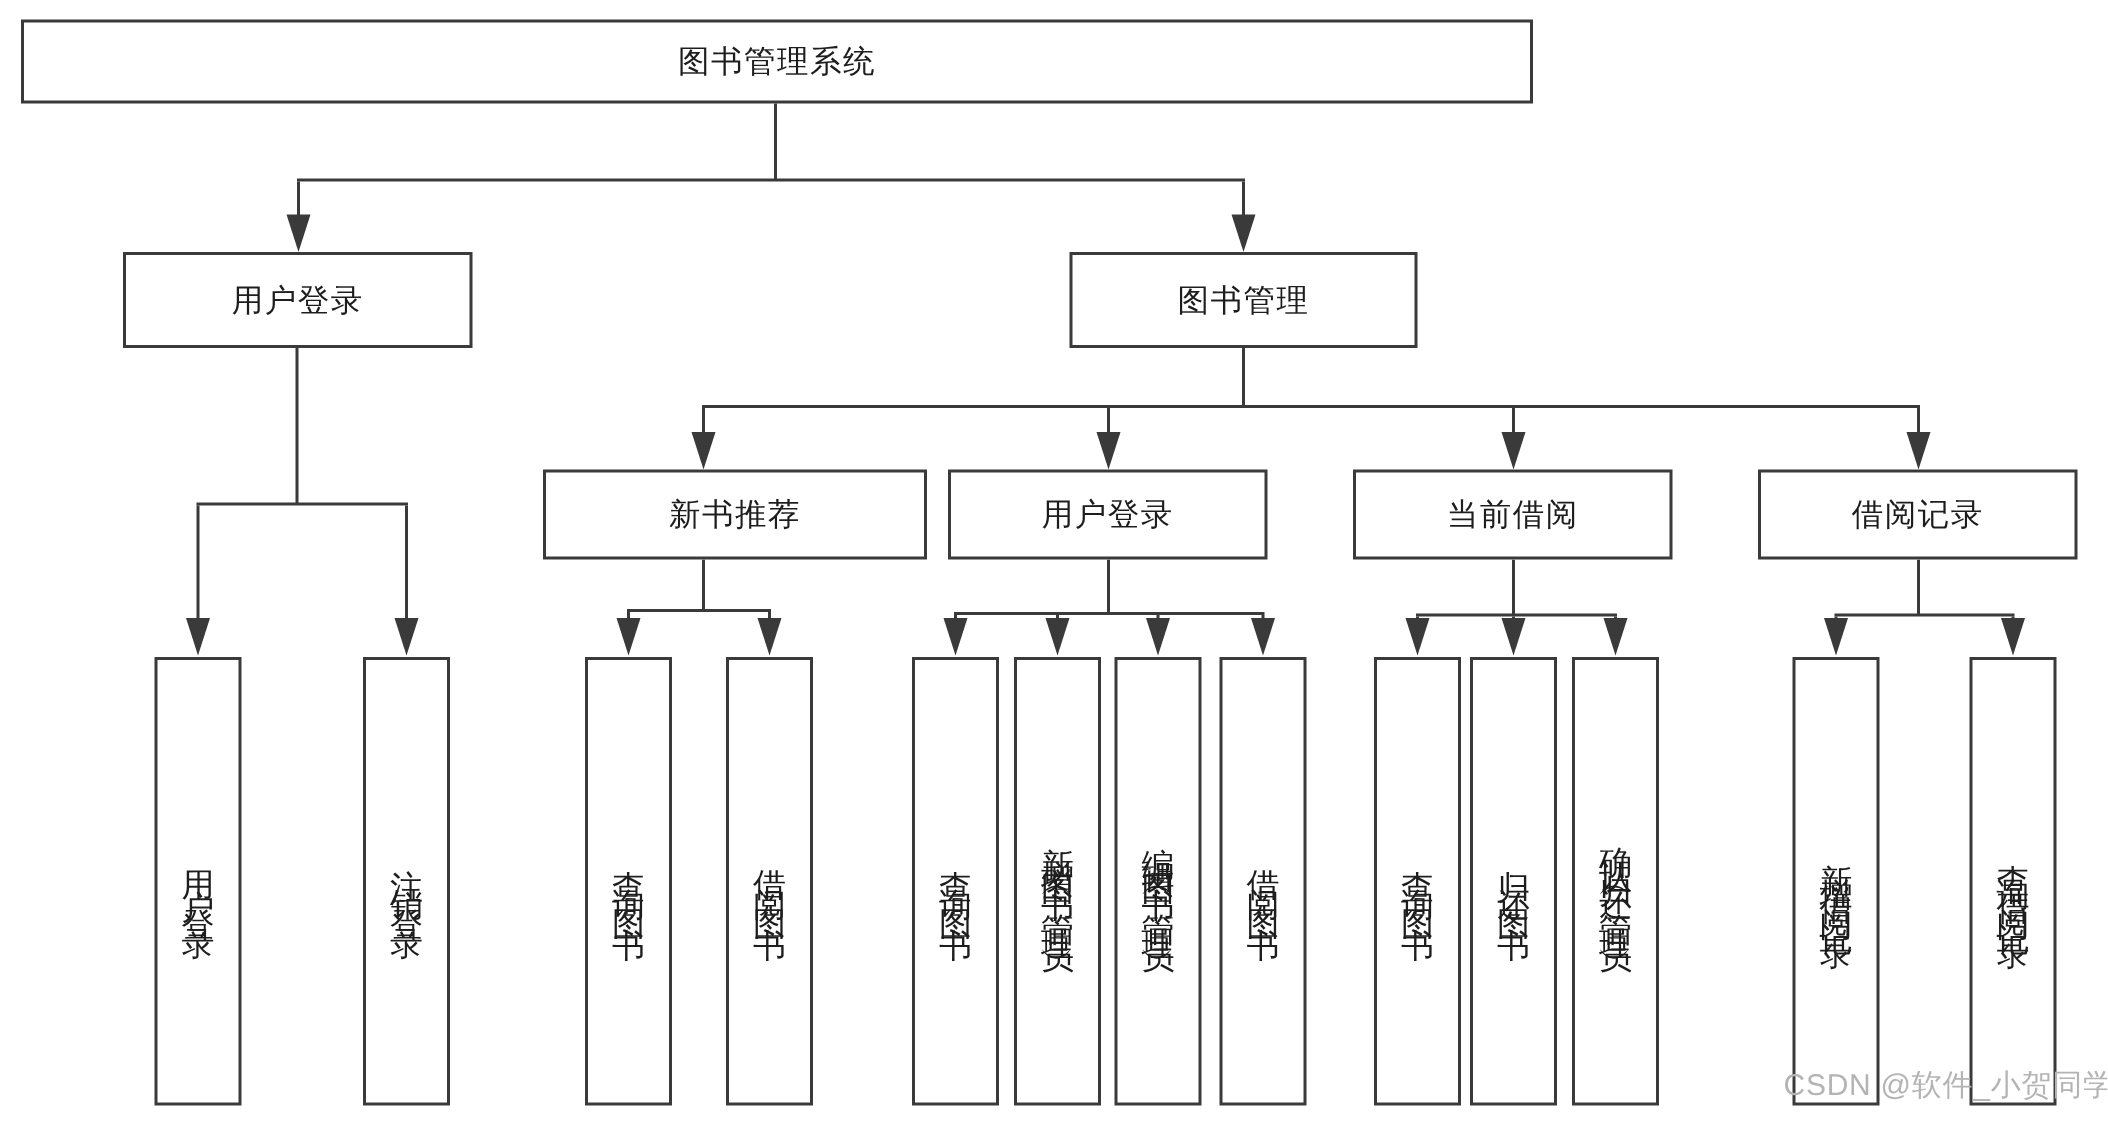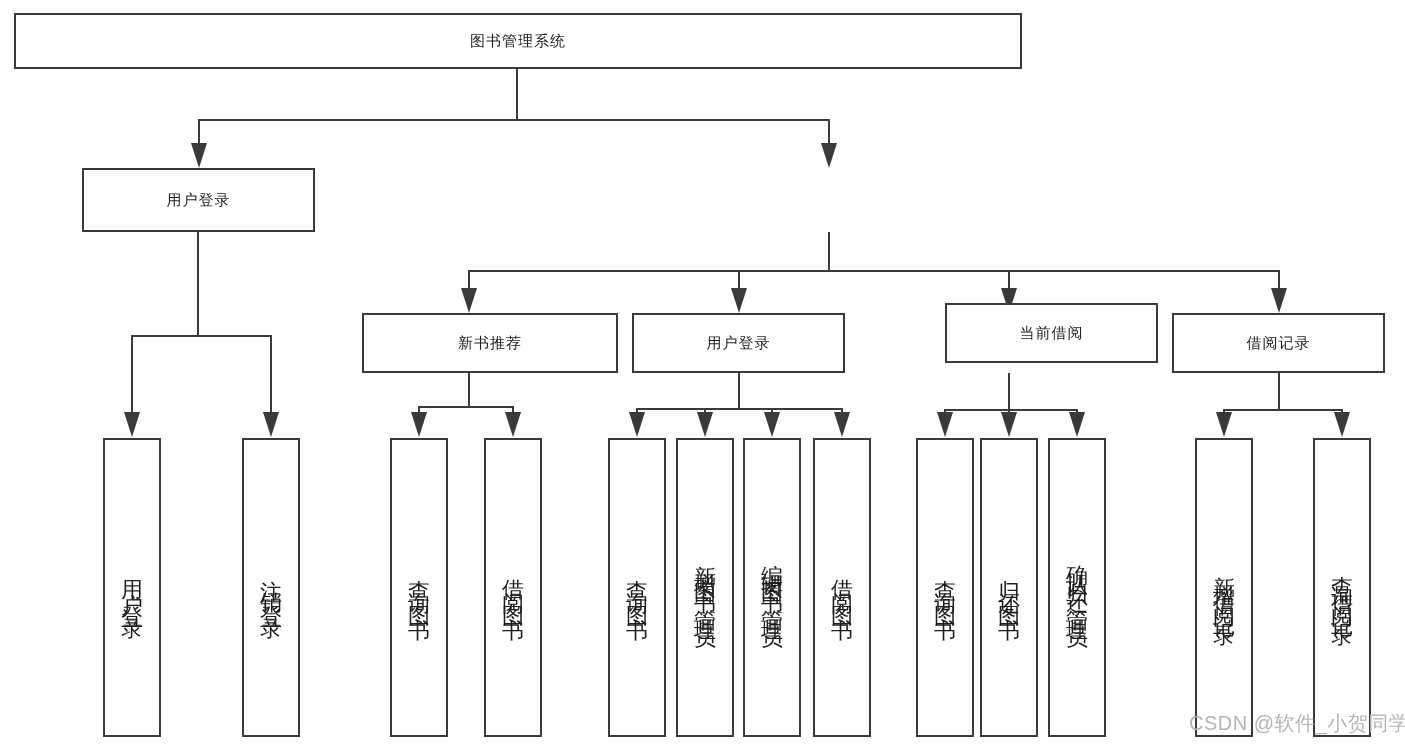--- a/index.html
+++ b/index.html
@@ -4,21 +4,21 @@
 <style>
   html,body{margin:0;padding:0;background:#ffffff;}
   #stage{
     position:relative;width:1405px;height:747px;background:#ffffff;overflow:hidden;
     font-family:"Liberation Sans","DejaVu Sans",sans-serif;color:#1d1d1d;
   }
   .box{
     position:absolute;background:#ffffff;border:2px solid #3a3a3a;box-sizing:border-box;
     display:flex;align-items:center;justify-content:center;z-index:2;
   }
-  .box-label{font-size:15px;letter-spacing:1px;white-space:nowrap;}
+  .box-label{font-size:21px;letter-spacing:1px;white-space:nowrap;}
   .vt{writing-mode:vertical-rl;text-orientation:mixed;font-size:22px;line-height:1;}
   .ls4{letter-spacing:13px;}
   .ls6{letter-spacing:10px;}
   .ls9{letter-spacing:9px;}
   .vl,.hl{position:absolute;background:#3a3a3a;z-index:1;}
   .ah{
     position:absolute;width:0;height:0;z-index:1;
     border-left:8px solid transparent;border-right:8px solid transparent;
     border-top:25px solid #3a3a3a;
   }
@@ -91,28 +91,31 @@
   <div class="vl" style="left:1341px;top:411px;width:2px;height:2px;"></div>
   <div class="ah" style="left:1334px;top:412px;"></div>
 
   <div class="box" style="left:14px;top:13px;width:1008px;height:56px;">
     <span class="box-label">图书管理系统</span>
   </div>
 
   <div class="box" style="left:82px;top:168px;width:233px;height:64px;">
     <span class="box-label">用户登录</span>
   </div>
+  <div class="box" style="left:713px;top:168px;width:232px;height:64px;">
+    <span class="box-label">图书管理</span>
+  </div>
 
   <div class="box" style="left:362px;top:313px;width:256px;height:60px;">
     <span class="box-label">新书推荐</span>
   </div>
   <div class="box" style="left:632px;top:313px;width:213px;height:60px;">
     <span class="box-label">用户登录</span>
   </div>
-  <div class="box" style="left:902px;top:303px;width:213px;height:60px;margin-left:43px;">
+  <div class="box" style="left:902px;top:313px;width:213px;height:60px;">
     <span class="box-label">当前借阅</span>
   </div>
   <div class="box" style="left:1172px;top:313px;width:213px;height:60px;">
     <span class="box-label">借阅记录</span>
   </div>
 
   <div class="box" style="left:103px;top:438px;width:58px;height:299px;">
     <span class="vt ls4">用户登录</span>
   </div>
   <div class="box" style="left:242px;top:438px;width:58px;height:299px;">

